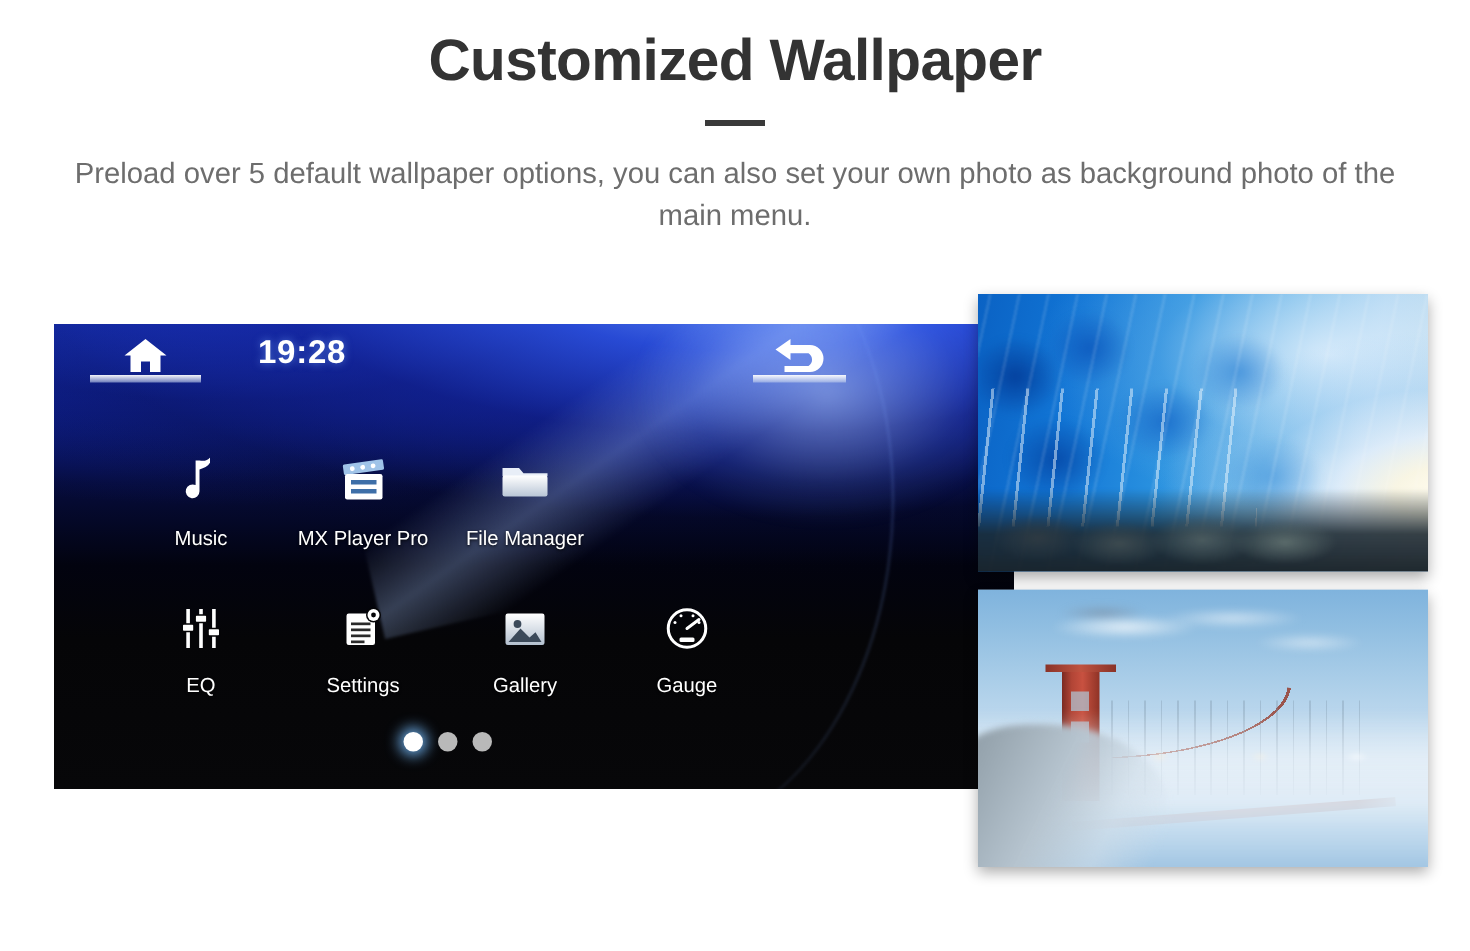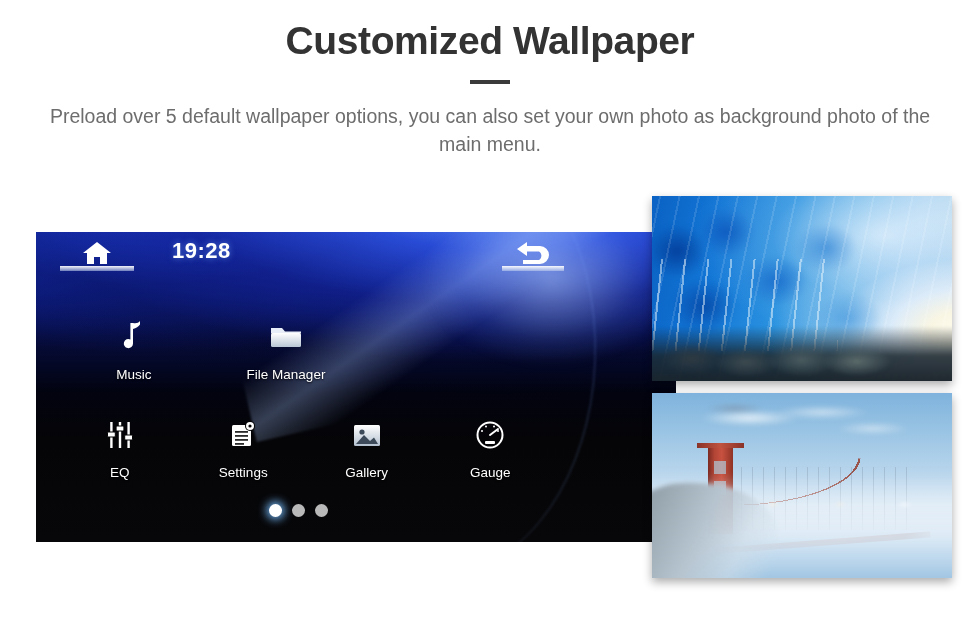--- a/index.html
+++ b/index.html
@@ -22,21 +22,21 @@
     margin: 16px auto 0 auto;
   }
   .subtitle {
     margin: 18px auto 2px auto; width: 920px;
     font-size: 19.5px; color: #6d6d6d; line-height: 1.45;
     font-weight: 300;
   }
 
   
   .headunit {
-    position: absolute; left: 36px; top: 232px;
+    position: absolute; left: 36px; top: 216px;
     width: 640px; height: 310px;
     background: #0369a1;
     overflow: hidden;
   }
   .hu-bg {
     position: absolute; inset: 0;
     background:
       radial-gradient(120% 90% at 72% -14%, rgba(120,165,255,0.95) 0%, rgba(46,84,226,0.78) 22%, rgba(18,32,140,0.55) 42%, rgba(4,6,30,0.15) 62%, rgba(0,0,0,0) 76%),
       radial-gradient(95% 70% at 18% -10%, rgba(30,60,215,0.92) 0%, rgba(14,28,130,0.6) 38%, rgba(0,0,0,0) 70%),
       linear-gradient(180deg, #1633c8 0%, #0d1f8d 16%, #060c3c 34%, #02030f 52%, #050507 68%, #070709 100%);
@@ -95,21 +95,21 @@
   .hu-corner-tab {
     position: absolute; left: 630px; top: 16px; width: 30px; height: 22px;
     background: linear-gradient(180deg, rgba(230,238,255,0.25), rgba(255,255,255,0.95));
   }
 
   
   .app-grid {
     position: absolute; left: 44px; top: 88px;
     width: 450px;
   }
-  .app-row { display: flex; gap: 44px; }
+  .app-row { display: flex; }
   .app-row + .app-row { margin-top: 36px; }
   .app-cell {
     width: 108px; display: flex; flex-direction: column;
     align-items: center; justify-content: flex-start;
   }
   .app-icon {
     height: 34px; display: flex; align-items: center; justify-content: center;
   }
   .app-label {
     margin-top: 13px; font-size: 13.5px; color: #ffffff;
@@ -313,20 +313,36 @@
         <div class="app-cell">
           <div class="app-icon">
             <svg width="26" height="32" viewBox="0 0 26 32">
               <path d="M12 2 L12 22.5 A4.6 4.6 0 1 1 9.4 18.4 L9.4 7 L9.4 2 Z M12 2 L12 8 C15 7 17.5 6 19 3.5 L19 0 C17.5 2 15 2.6 12 2 Z" fill="#ffffff"></path>
             </svg>
           </div>
           <div class="app-label">Music</div>
         </div>
 
 
+        <div class="app-cell">
+          <div class="app-icon">
+            <svg width="32" height="30" viewBox="0 0 32 30">
+              <g transform="rotate(-8 16 7)">
+                <rect x="3" y="2" width="27" height="7" rx="1" fill="#9fc3e8"></rect>
+                <circle cx="9" cy="5.5" r="1.6" fill="#ffffff"></circle>
+                <circle cx="16" cy="5.5" r="1.6" fill="#ffffff"></circle>
+                <circle cx="23" cy="5.5" r="1.6" fill="#ffffff"></circle>
+              </g>
+              <rect x="4" y="10" width="25" height="17" rx="1.5" fill="#ffffff"></rect>
+              <rect x="8" y="14" width="17" height="3" fill="#3e6fa8"></rect>
+              <rect x="8" y="20" width="17" height="3" fill="#3e6fa8"></rect>
+            </svg>
+          </div>
+          <div class="app-label">MX Player Pro</div>
+        </div>
 
         <div class="app-cell">
           <div class="app-icon">
             <svg width="34" height="27" viewBox="0 0 34 27">
               <path d="M2 4 L13 4 L16 7.5 L32 7.5 L32 9.5 L2 9.5 Z" fill="#e8eef7"></path>
               <rect x="2" y="9" width="30" height="14" rx="1.5" fill="url(#fgrad)"></rect>
               <defs>
                 <linearGradient id="fgrad" x1="0" y1="0" x2="0" y2="1">
                   <stop offset="0" stop-color="#ffffff"></stop>
                   <stop offset="1" stop-color="#b9c6d6"></stop>

